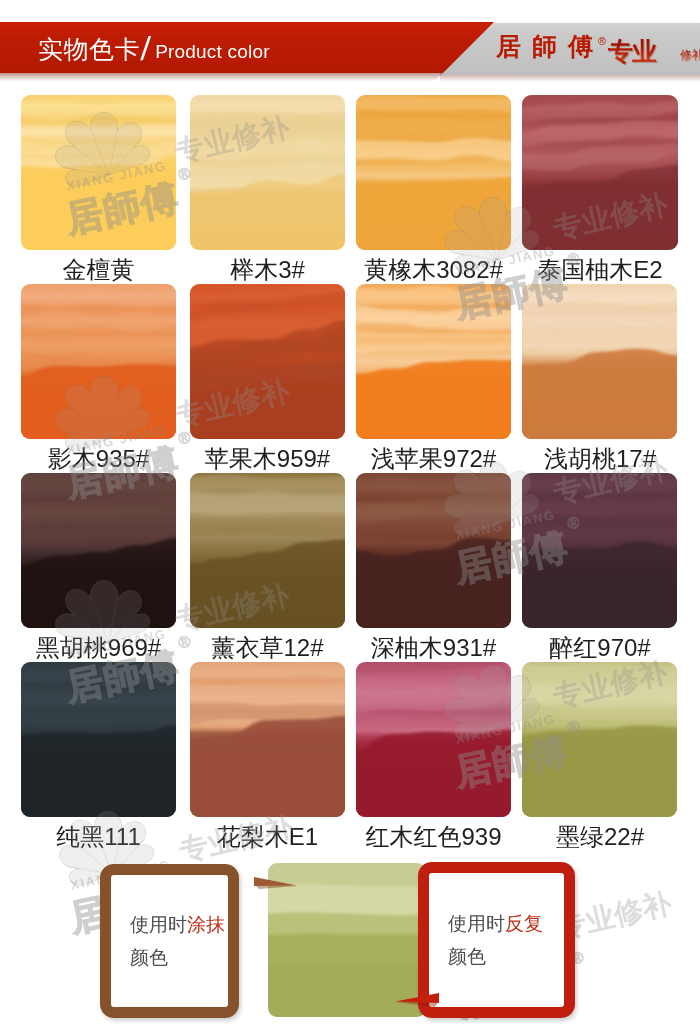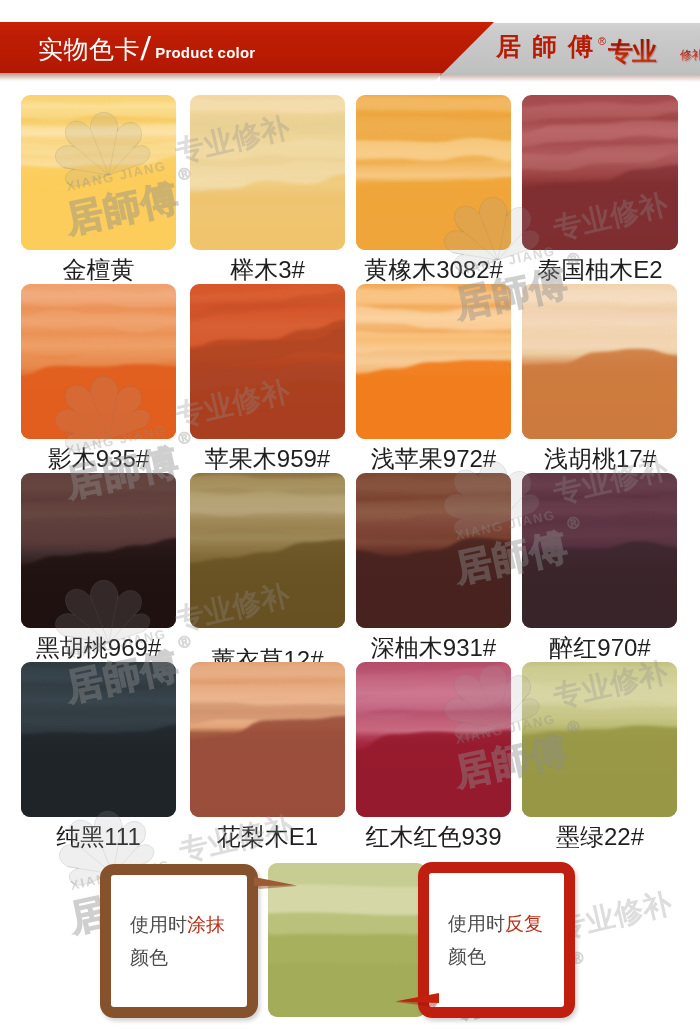--- a/index.html
+++ b/index.html
@@ -12,38 +12,38 @@
 .hdr-gray{position:absolute;left:440px;top:23px;width:260px;height:52px;background:linear-gradient(180deg,#d3d3d3 0%,#cbcbcb 18%,#c6c6c6 50%,#c1c1c1 90%,#bdbdbd 100%);}
 .hdr-gray-sh{position:absolute;left:440px;top:75px;width:260px;height:7px;background:linear-gradient(180deg,rgba(165,112,100,.5),rgba(255,255,255,0));}
 .hdr-red{position:absolute;left:0;top:22px;width:496px;height:51px;background:linear-gradient(180deg,#c82107 0%,#bd1c04 30%,#b71a02 75%,#b01802 100%);
   clip-path:polygon(0 0,494px 0,443px 51px,0 51px);}
 .hdr-red-sh{position:absolute;left:0;top:73px;width:470px;height:8px;
   background:linear-gradient(180deg,rgba(140,78,62,.6),rgba(255,255,255,0));
   clip-path:polygon(0 0,443px 0,435px 8px,0 8px);}
 .hdr-title{position:absolute;left:38px;top:31px;color:#fff;font-size:23px;line-height:32px;letter-spacing:0px;white-space:nowrap;}
 .hdr-title .cn{font-family:"Liberation Sans",sans-serif;font-weight:400;font-size:25px;letter-spacing:.5px;}
 .hdr-title .slash{font-size:33px;font-weight:300;padding:0 5px 0 1px;position:relative;top:2px;display:inline-block;transform:skewX(-4deg);font-family:"Liberation Sans",sans-serif;}
-.hdr-title .en{font-size:15px;font-weight:700;letter-spacing:.2px;font-family:"Liberation Sans",sans-serif;text-align:right;}
+.hdr-title .en{font-size:19px;font-weight:400;letter-spacing:.2px;font-family:"Liberation Sans",sans-serif;text-align:right;}
 
 .logo{position:absolute;left:496px;top:30px;white-space:nowrap;color:#b81a02;height:40px;}
 .logo .l1{font-size:25px;font-weight:700;letter-spacing:11px;}
 .logo .reg{font-size:11px;position:relative;top:-10px;left:-6px;font-weight:400;}
 .logo .l2{font-size:25px;font-weight:700;letter-spacing:-1px;position:relative;left:-4px;top:5px;text-shadow:1px 1px 1px rgba(120,20,0,.35);
   background:linear-gradient(180deg,#8c1106 0%,#c41c04 45%,#e8441a 78%,#c41c04 100%);
   -webkit-background-clip:text;background-clip:text;color:transparent;}
 .logo .l3{font-size:12px;font-weight:400;letter-spacing:-0.5px;position:relative;left:2px;top:4px;text-shadow:1px 1px 1px rgba(120,20,0,.3);
   background:linear-gradient(180deg,#8c1106 0%,#c41c04 45%,#e8441a 78%,#c41c04 100%);
   -webkit-background-clip:text;background-clip:text;color:transparent;margin-left:18px;}
 
 
 
 
 .bottom{position:absolute;left:0;top:845px;width:700px;height:184px;}
 .cbox{position:absolute;z-index:4;border-style:solid;background:#fff;box-sizing:border-box;}
-.cbox-l{left:100px;top:19px;width:158px;height:154px;border-width:11px;border-color:#86522c;border-radius:14px;
+.cbox-l{left:100px;top:19px;width:139px;height:154px;border-width:11px;border-color:#86522c;border-radius:14px;
   box-shadow:2px 3px 4px rgba(0,0,0,.18);}
 .cbox-r{left:418px;top:17px;width:157px;height:156px;border-width:11px;border-color:#c01f10;border-radius:14px;
   box-shadow:2px 3px 4px rgba(0,0,0,.18);}
 .ctext{position:absolute;left:0;top:0;width:100%;height:100%;display:flex;flex-direction:column;justify-content:center;
   padding-left:19px;box-sizing:border-box;}
 .ctext .ln{font-size:19px;line-height:33px;color:#4d4d4d;white-space:nowrap;}
 .ctext .hl{color:#bb3018;}
 .gsw{position:absolute;z-index:2;left:268px;top:18px;width:158px;height:154px;border-radius:9px;overflow:hidden;}
 .gsw svg{position:absolute;left:-3px;top:-3px;width:164px;height:160px;display:block;filter:blur(1.6px);}
 .arrow{position:absolute;z-index:5;}
@@ -88,21 +88,21 @@
 .sw6{width:155px;background:linear-gradient(180deg,#f2a957 0%,#f5b871 8%,#f2aa5a 14%,#f6c182 22%,#f3b168 30%,#f0a246 36%,#f4bd7c 42%,#f7cb96 50%,#f3b977 56%,#f0801f 61%,#f07e1e 70%,#f07c1c 85%,#ef7a1a 100%);}
 .lbl6{width:155px;}
 .cell7{left:522px;top:199px;width:156px;}
 .sw7{width:155px;background:linear-gradient(180deg,#f1d4ae 0%,#f4daba 10%,#eecda4 18%,#f3d8b6 26%,#efd1a9 34%,#f2d6b2 40%,#eccca0 45%,#de9f6d 50%,#d58b53 55%,#d28345 62%,#d08044 75%,#ce7d41 88%,#cd7b3f 100%);}
 .lbl7{width:156px;}
 .cell8{left:21px;top:388px;width:155px;}
 .sw8{width:155px;background:linear-gradient(180deg,#60403d 0%,#64443f 10%,#5c3a38 18%,#64443f 26%,#5e3e3a 34%,#5c3c3b 40%,#563837 46%,#453031 51%,#32211f 58%,#2a1a18 66%,#251614 78%,#231413 90%,#221413 100%);}
 .lbl8{width:155px;}
 .cell9{left:190px;top:388px;width:155px;}
 .sw9{width:155px;background:linear-gradient(180deg,#8c7440 0%,#9d8654 8%,#ae9a6d 16%,#b2a076 24%,#a28a5a 30%,#967f4e 36%,#9c8757 42%,#8e7745 48%,#816a38 55%,#786231 62%,#715a2c 72%,#6d552a 85%,#6b532a 100%);}
-.lbl9{width:155px;margin-top:12px;}
+.lbl9{width:155px;}
 .cell10{left:356px;top:388px;width:155px;}
 .sw10{width:155px;background:linear-gradient(180deg,#7e4836 0%,#85503c 9%,#7b4431 17%,#895744 25%,#80493a 33%,#79402f 40%,#7c4636 45%,#6c382c 49%,#5d2f26 53%,#532923 60%,#4e2622 72%,#4d2622 86%,#4c2622 100%);}
 .lbl10{width:155px;}
 .cell11{left:522px;top:388px;width:156px;}
 .sw11{width:155px;background:linear-gradient(180deg,#613846 0%,#673c4b 8%,#5c3340 16%,#643a48 24%,#5b3240 32%,#613845 40%,#543040 48%,#4c2e36 55%,#432930 64%,#3e272c 75%,#3c262b 88%,#3b272c 100%);}
 .lbl11{width:156px;}
 .cell12{left:21px;top:577px;width:155px;}
 .sw12{width:155px;background:linear-gradient(180deg,#303a3f 0%,#36424a 10%,#2f383e 18%,#37424a 26%,#313c42 32%,#343f45 38%,#2f3a40 44%,#2a3338 48%,#232a2e 53%,#20272b 60%,#1f2629 70%,#202529 84%,#212529 100%);}
 .lbl12{width:155px;}
 .cell13{left:190px;top:577px;width:155px;}

